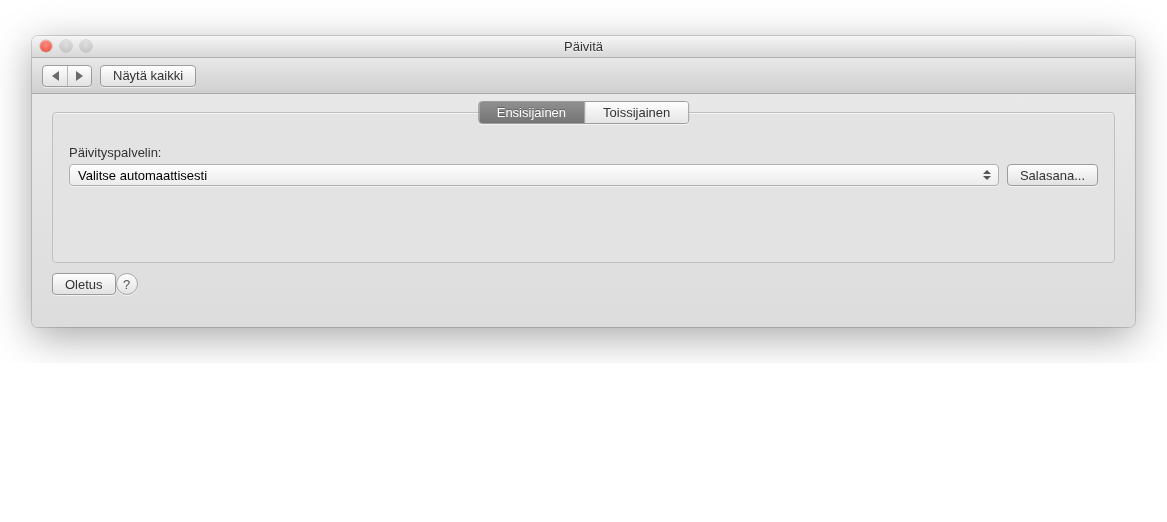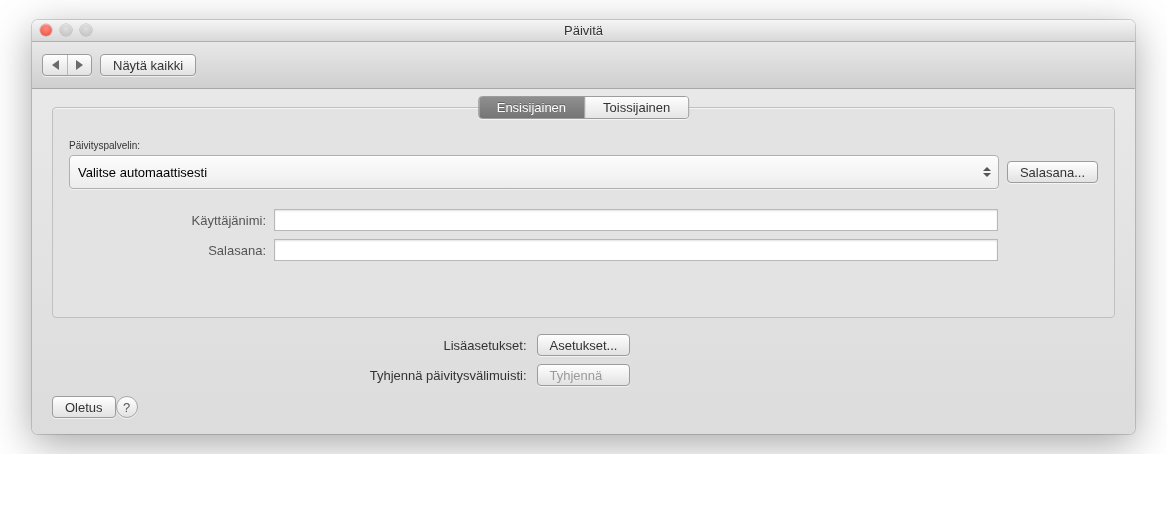--- a/index.html
+++ b/index.html
@@ -4,21 +4,21 @@
   <style>
     * { box-sizing: border-box; margin: 0; padding: 0; }
     body {
       font-family: "Lucida Grande", "Helvetica Neue", Arial, sans-serif;
       font-size: 13px;
       background: #fff;
       padding: 20px;
     }
     .window {
       width: 1103px;
-      margin: 0 auto;
+      margin: 16px auto;
       border-radius: 6px;
       background: linear-gradient(to bottom, #ebebeb 0%, #dcdcdc 100%);
       box-shadow: 0 10px 40px rgba(0,0,0,0.35), 0 0 0 1px rgba(0,0,0,0.15);
       overflow: hidden;
     }
     .titlebar {
       height: 22px;
       background: linear-gradient(to bottom, #f5f5f5 0%, #d8d8d8 100%);
       border-bottom: 1px solid #b0b0b0;
       position: relative;
@@ -38,21 +38,21 @@
       box-shadow: inset 0 1px 1px rgba(255,255,255,0.4), 0 0 0 0.5px rgba(0,0,0,0.25);
     }
     .tl-close { background: radial-gradient(circle at 50% 35%, #ff8a80, #e74c3c); }
     .tl-dim { background: radial-gradient(circle at 50% 35%, #e0e0e0, #bdbdbd); }
     .window-title {
       font-size: 13px;
       color: #333;
       text-shadow: 0 1px 0 rgba(255,255,255,0.6);
     }
     .toolbar {
-      height: 47px;
+      height: 36px;
       background: linear-gradient(to bottom, #e8e8e8 0%, #cfcfcf 100%);
       border-bottom: 1px solid #a9a9a9;
       display: flex;
       align-items: center;
       padding: 0 10px;
       gap: 8px;
     }
     .seg {
       display: inline-flex;
       border: 1px solid #9c9c9c;
@@ -90,21 +90,21 @@
       color: #333;
       cursor: pointer;
       display: inline-flex;
       align-items: center;
     }
     .aqua-btn:disabled {
       color: #9a9a9a;
       cursor: default;
     }
     .content {
-      padding: 18px 20px 16px;
+      padding: 18px 20px 32px;
     }
     .group {
       border: 1px solid #c0c0c0;
       border-radius: 4px;
       background: #e3e3e3;
       position: relative;
       padding: 32px 16px 56px;
       box-shadow: inset 0 1px 0 rgba(255,255,255,0.6);
     }
     .tabs {
@@ -126,34 +126,34 @@
       background: linear-gradient(to bottom,#fdfdfd,#e5e5e5);
       color: #333;
     }
     .tab.active {
       background: linear-gradient(to bottom,#8f8f8f,#757575);
       color: #fff;
       text-shadow: 0 -1px 0 rgba(0,0,0,0.3);
     }
     .tab + .tab { border-left: 1px solid #9c9c9c; }
     .field-label {
-      font-size: 10px;
+      font-size: 13px;
       color: #333;
       margin-bottom: 4px;
       display: block;
     }
     .row-server {
       display: flex;
       gap: 8px;
       align-items: center;
       margin-bottom: 20px;
     }
     .select-wrap {
       flex: 1;
-      height: 34px;
+      height: 22px;
       border: 1px solid #b0b0b0;
       border-radius: 4px;
       background: linear-gradient(to bottom,#fdfdfd,#ececec);
       box-shadow: 0 1px 0 rgba(255,255,255,0.5), inset 0 1px 0 rgba(255,255,255,0.8);
       display: flex;
       align-items: center;
       padding: 0 8px;
       position: relative;
       cursor: pointer;
     }
@@ -273,39 +273,23 @@
         <div class="select-wrap">
           <span>Valitse automaattisesti</span>
           <span class="select-caps">
             <span class="caret-up"></span>
             <span class="caret-down"></span>
           </span>
         </div>
         <button class="aqua-btn">Salasana...</button>
       </div>
 
-      <div class="form-grid">
-        <label>Käyttäjänimi:</label>
-        <input class="text-input" type="text" value="" style="">
-        <span></span>
-        <label>Salasana:</label>
-        <input class="text-input" type="password" value="" style="">
-        <span></span>
-      </div>
-
-    </div>
-
-    <div class="actions">
-      <label>Lisäasetukset:</label>
-      <button class="aqua-btn">Asetukset...</button>
-      <span></span>
-      <label>Tyhjennä päivitysvälimuisti:</label>
-      <button class="aqua-btn" disabled="">Tyhjennä</button>
-      <span></span>
-    </div>
+
+    </div>
+
 
 
     <div class="bottombar">
       <button class="aqua-btn">Oletus</button>
       <div class="help">?</div>
     </div>
   </div>
 
 </div>
 

